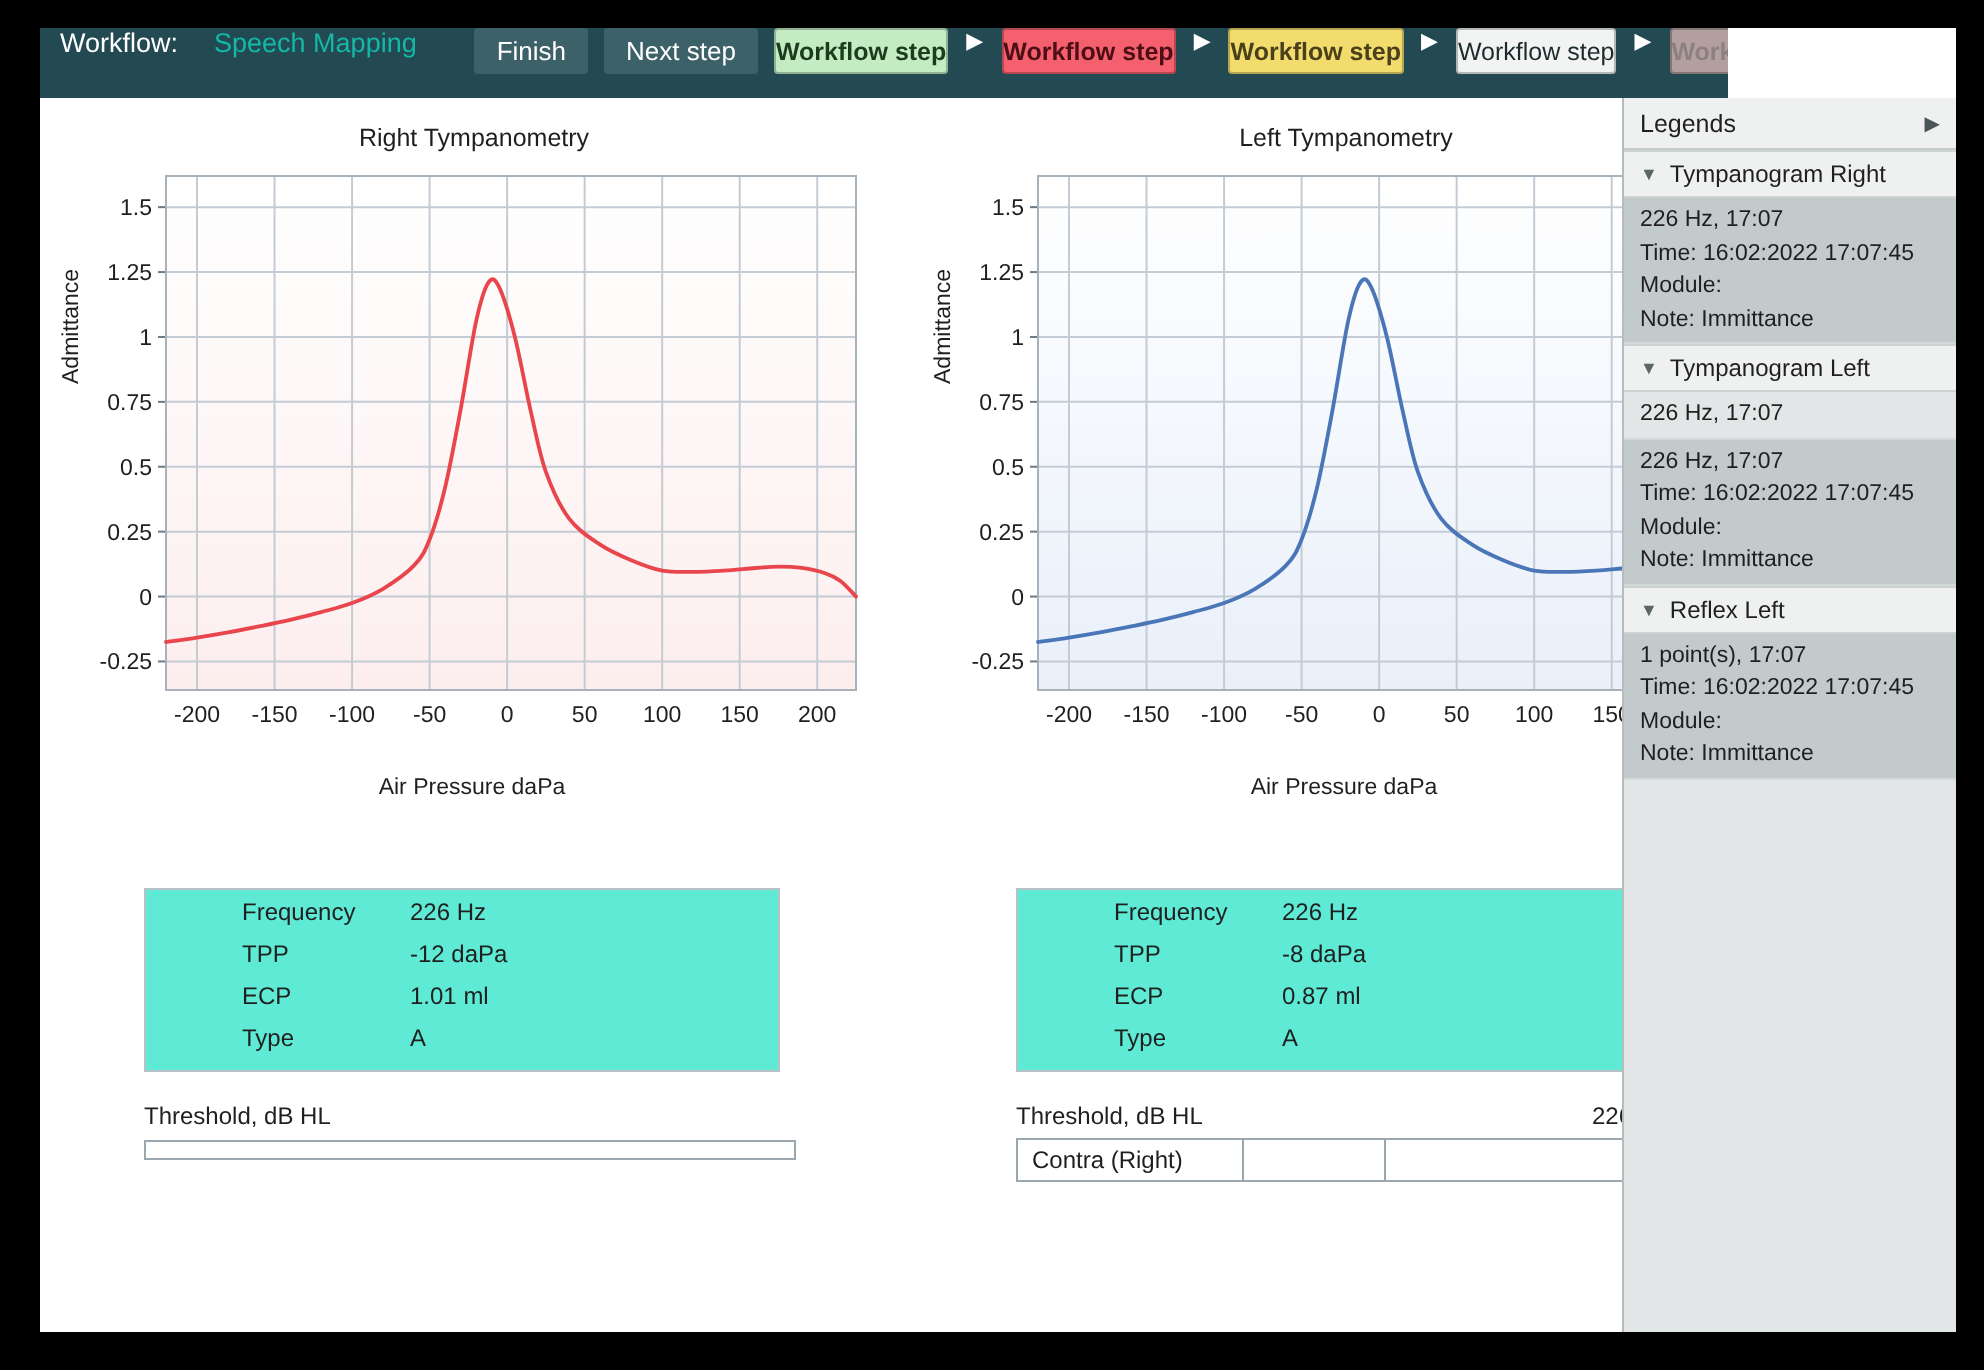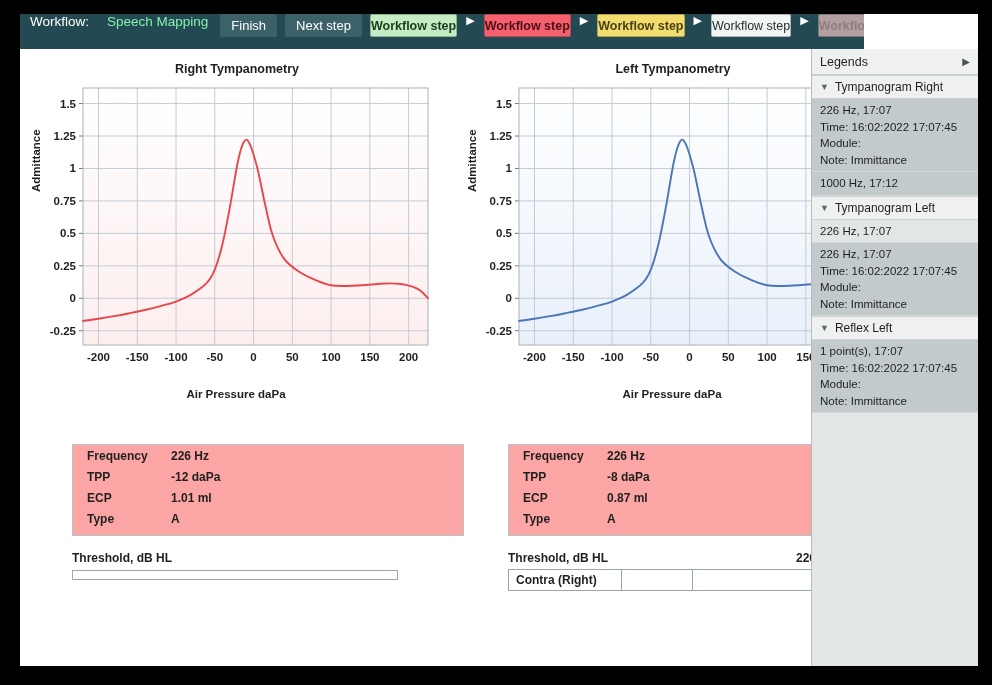--- a/index.html
+++ b/index.html
@@ -3,48 +3,48 @@
 <meta charset="utf-8">
 <style>
   html,body{margin:0;padding:0;background:#000;}
   body{width:992px;height:685px;overflow:hidden;font-family:"Liberation Sans",sans-serif;}
 
   #frame{position:absolute;left:20px;top:14px;width:958px;height:652px;background:#fff;overflow:hidden;}
 
   
   #toolbar{position:absolute;left:0;top:0;width:844px;height:35px;background:#234a52;display:flex;align-items:flex-start;padding-left:10px;box-sizing:border-box;white-space:nowrap;overflow:hidden;}
   .tb-label{color:#fff;font-size:13.5px;margin-right:18px;}
-  .tb-value{color:#86efac;font-size:13.5px;margin-right:12px;}
+  .tb-value{color:#14b8a6;font-size:13.5px;margin-right:29px;}
   .tb-btn{font-size:13px;height:23px;line-height:23px;padding:0 11px;border-radius:2px;margin-right:8px;box-sizing:border-box;}
   .tb-btn.plain{background:#3d6168;color:#fff;}
   .wf{font-size:12.5px;height:23px;line-height:22px;padding:0 0;border-radius:2px;box-sizing:border-box;font-weight:bold;border:1px solid rgba(0,0,0,.25);}
   .wf.green{background:#c3ecc3;color:#1d3b1d;}
   .wf.red{background:#f4606e;color:#4d0f15;}
   .wf.yellow{background:#f2dc6d;color:#4a411a;}
   .wf.white{background:#f2f4f4;color:#1d2b2b;font-weight:normal;}
   .wf.dim{background:#b39f9f;color:#8d8080;}
   .arrow{color:#fff;font-size:11px;margin:0 9px;}
 
   
   #body{position:absolute;left:0;top:35px;width:958px;height:617px;background:#fff;}
   #sidebar{position:absolute;right:0;top:0;width:167px;height:617px;background:#e2e6e6;border-left:1px solid #b6bbbb;box-sizing:border-box;}
-  #content{position:absolute;left:0;top:0;right:167px;height:617px;background:#fff;font-weight:bold;}
+  #content{position:absolute;left:0;top:0;right:167px;height:617px;background:#fff;}
 
   .panel{position:absolute;top:0;width:426px;height:617px;}
   #panel-right{left:4px;}
   #panel-left{left:440px;}
 
   .chart-title{text-align:center;font-size:12.5px;color:#1f1f1f;margin-top:13px;}
   .chart-wrap{position:relative;width:400px;height:330px;margin:4px 0 0 12px;}
   .ylabel{position:absolute;left:-6px;top:112px;transform:rotate(-90deg);transform-origin:left top;font-size:11.5px;color:#1f1f1f;white-space:nowrap;}
   .xlabel{position:absolute;left:0;top:308px;width:400px;text-align:center;font-size:11.5px;color:#1f1f1f;}
   .chart-svg{position:absolute;left:0;top:0;}
 
   
-  .info-box{position:absolute;top:395px;left:48px;width:392px;height:92px;border:1px solid #b8c2c8;box-sizing:border-box;background:#fca5a5;}
+  .info-box{position:absolute;top:395px;left:48px;width:318px;height:92px;border:1px solid #b8c2c8;box-sizing:border-box;background:#5eead4;padding-left:34px;}
   .info-row{display:flex;font-size:12px;color:#1f1f1f;padding:3.5px 0 3.5px 14px;}
   .info-k{width:84px;}
   .thr-label-row{position:absolute;top:502px;left:48px;width:326px;display:flex;justify-content:space-between;font-size:12px;color:#1f1f1f;}
   .thr-empty{position:absolute;top:521px;left:48px;width:326px;height:10px;border:1px solid #9aa7ae;background:#fff;box-sizing:border-box;}
   .thr-table{position:absolute;top:520px;left:48px;width:326px;border-collapse:collapse;font-size:12px;color:#1f1f1f;}
   .thr-table td{border:1px solid #9aa7ae;height:20px;padding:0 7px;}
   .c1{width:98px;}
   .c2{width:56px;}
 
   
@@ -270,23 +270,20 @@
           <div class="sb-group">
             <span class="caret">▼</span>
             <span>Tympanogram Right</span>
           </div>
           <div class="sb-item sel">
             <div>226 Hz, 17:07</div>
             <div>Time: 16:02:2022 17:07:45</div>
             <div>Module:</div>
             <div>Note: Immittance</div>
           </div>
-          <div class="sb-item sel">
-            <div>1000 Hz, 17:12</div>
-          </div>
           <div class="sb-group">
             <span class="caret">▼</span>
             <span>Tympanogram Left</span>
           </div>
           <div class="sb-item">
             <div>226 Hz, 17:07</div>
           </div>
           <div class="sb-item sel">
             <div>226 Hz, 17:07</div>
             <div>Time: 16:02:2022 17:07:45</div>

